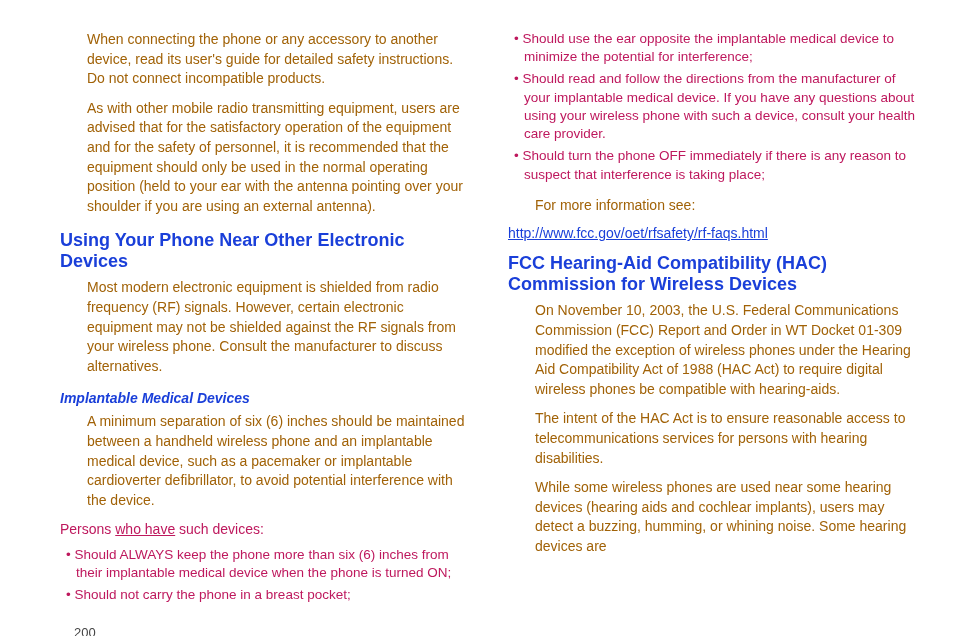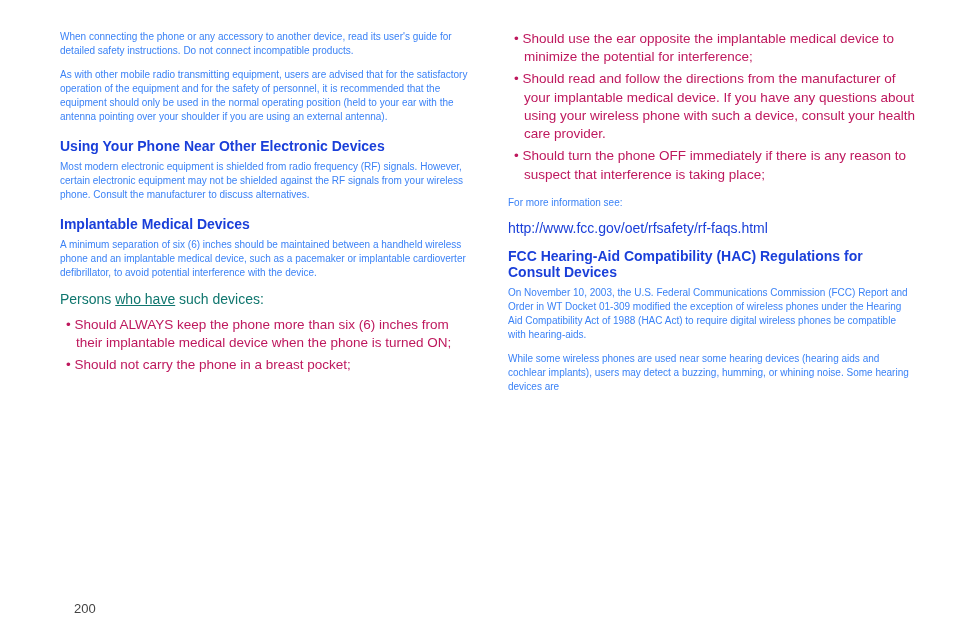--- a/index.html
+++ b/index.html
@@ -16,65 +16,68 @@
       display: flex;
       gap: 40px;
       flex: 1;
     }
     .column {
       flex: 1;
       display: flex;
       flex-direction: column;
     }
     .para {
-      font-size: 10px;
+      font-size: 14px;
       line-height: 1.4;
-      color: #3b82f6;
+      color: #a16207;
       margin-bottom: 10px;
       font-stretch: condensed;
+      margin-left: 27px;
     }
     .heading-blue {
-      font-size: 14px;
+      font-size: 18px;
       font-weight: bold;
       color: #1a3fd9;
       margin-bottom: 6px;
       margin-top: 4px;
       font-stretch: condensed;
     }
     .heading-italic {
       font-size: 14px;
       font-weight: bold;
+      font-style: italic;
       color: #1a3fd9;
       margin-bottom: 6px;
       margin-top: 4px;
       font-stretch: condensed;
     }
     .intro-phrase {
       font-size: 14px;
       line-height: 1.4;
-      color: #0f766e;
+      color: #be185d;
       margin-bottom: 6px;
       font-stretch: condensed;
     }
     .underline { text-decoration: underline; }
     ul { list-style: none; margin-bottom: 8px; }
     .bullet-item {
       font-size: 13.5px;
       line-height: 1.35;
       color: #be185d;
       padding-left: 16px;
       text-indent: -10px;
       margin-bottom: 4px;
       font-stretch: condensed;
     }
     .bullet-item::before {
       content: "• ";
     }
     .link {
       color: #1a3fd9;
+      text-decoration: underline;
       font-size: 14px;
       margin-bottom: 8px;
       display: block;
       font-stretch: condensed;
     }
     .page-num {
       font-size: 13px;
       color: #444;
       margin-top: 8px;
       margin-left: 14px;
@@ -101,19 +104,20 @@
   </div>
 
   <div class="column">
     <ul>
       <li class="bullet-item">Should use the ear opposite the implantable medical device to minimize the potential for interference;</li>
       <li class="bullet-item">Should read and follow the directions from the manufacturer of your implantable medical device. If you have any questions about using your wireless phone with such a device, consult your health care provider.</li>
       <li class="bullet-item">Should turn the phone OFF immediately if there is any reason to suspect that interference is taking place;</li>
     </ul>
     <p class="para">For more information see:</p>
     <a class="link">http://www.fcc.gov/oet/rfsafety/rf-faqs.html</a>
-    <h3 class="heading-blue">FCC Hearing-Aid Compatibility (HAC) Regulations for Consult Devices</h3>
+    <h3 class="heading-blue">FCC Hearing-Aid Compatibility (HAC) Commission for Wireless Devices</h3>
     <p class="para">On November 10, 2003, the U.S. Federal Communications Commission (FCC) Report and Order in WT Docket 01-309 modified the exception of wireless phones under the Hearing Aid Compatibility Act of 1988 (HAC Act) to require digital wireless phones be compatible with hearing-aids.</p>
+    <p class="para">The intent of the HAC Act is to ensure reasonable access to telecommunications services for persons with hearing disabilities.</p>
     <p class="para">While some wireless phones are used near some hearing devices (hearing aids and cochlear implants), users may detect a buzzing, humming, or whining noise. Some hearing devices are</p>
   </div>
 </div>
 
 <div class="page-num">200</div>
 
 </body></html>

